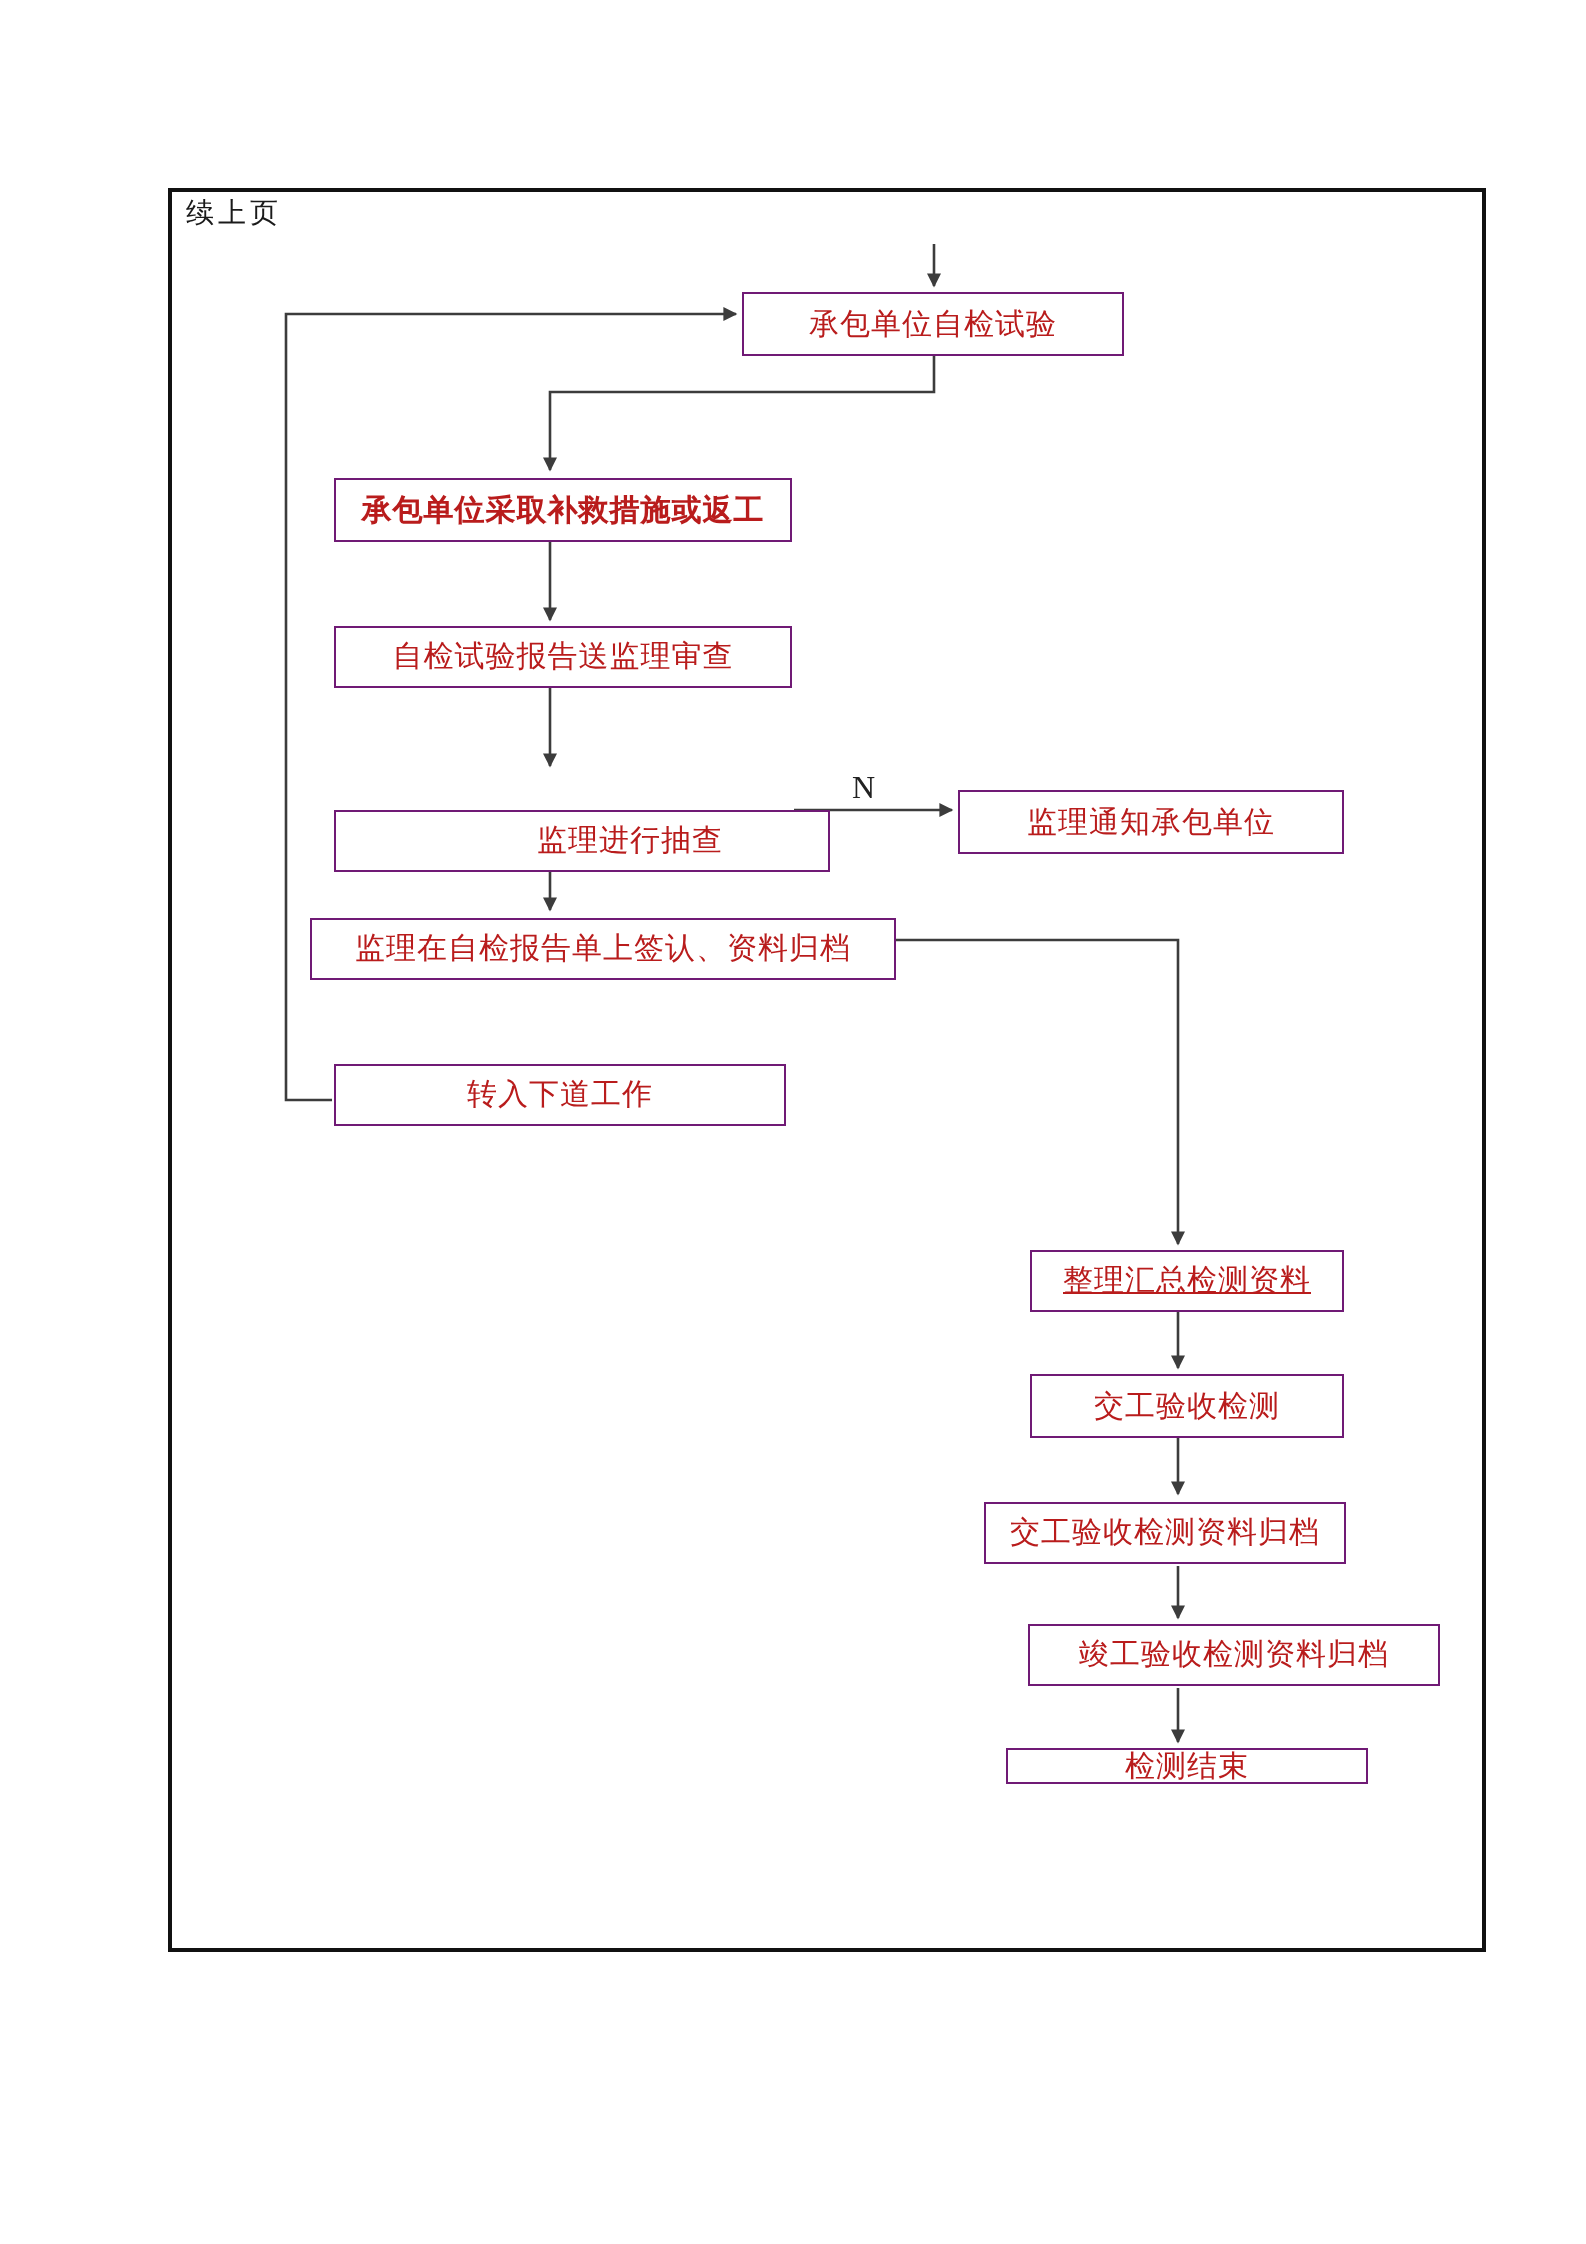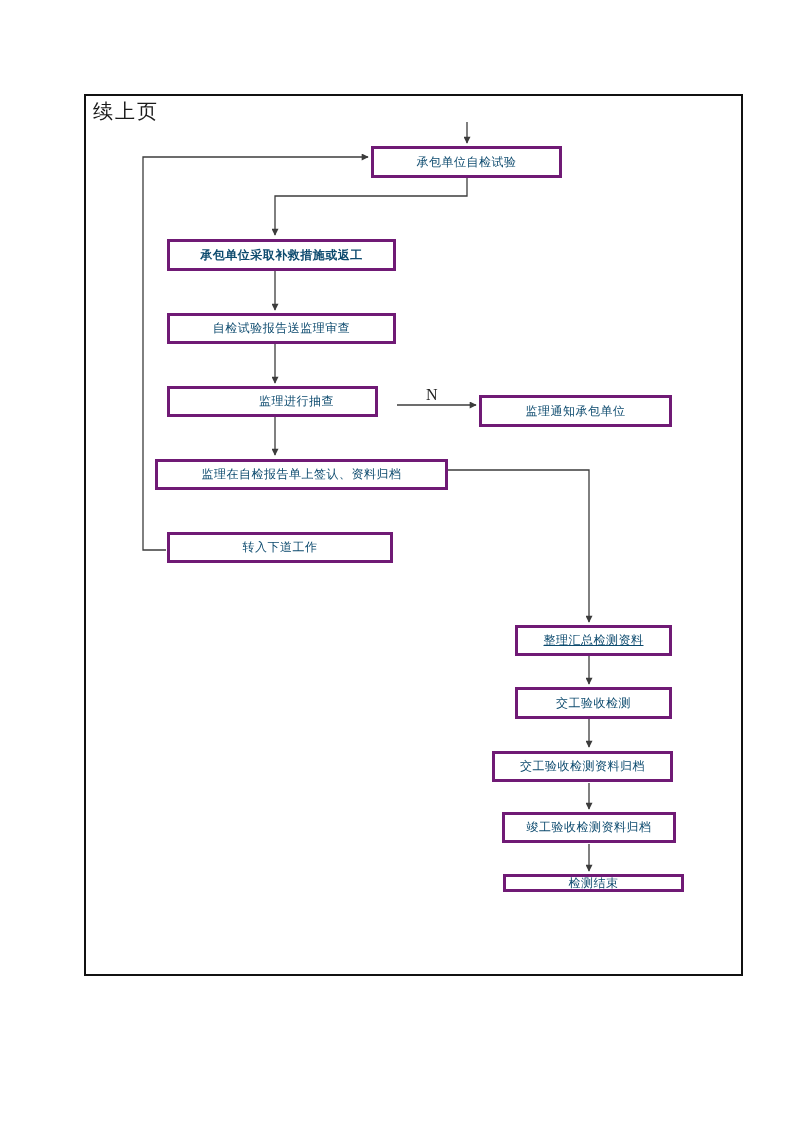--- a/index.html
+++ b/index.html
@@ -22,34 +22,34 @@
     top: 94px;
     width: 655px;
     height: 878px;
     border: 2px solid #111111;
     background: #ffffff;
   }
   .continued-label {
     position: absolute;
     left: 93px;
     top: 98px;
-    font-size: 20px;
+    font-size: 14px;
     letter-spacing: 2px;
     color: #1a1a1a;
     white-space: nowrap;
   }
   .node {
     position: absolute;
-    border: 3px solid #701a75;
+    border: 1px solid #701a75;
     background: #ffffff;
     display: flex;
     align-items: center;
     justify-content: center;
-    font-size: 12px;
-    color: #0c4a6e;
+    font-size: 15px;
+    color: #b91c1c;
     letter-spacing: 0.5px;
     white-space: nowrap;
     box-sizing: border-box;
     z-index: 2;
   }
   .connectors {
     position: absolute;
     left: 0;
     top: 0;
     width: 793px;
@@ -100,31 +100,31 @@
   </svg>
 
   <span class="edge-label">N</span>
 
   <div class="node" style="left:371px; top:146px; width:191px; height:32px;">承包单位自检试验</div>
 
   <div class="node" style="left:167px; top:239px; width:229px; height:32px;font-weight:bold;">承包单位采取补救措施或返工</div>
 
   <div class="node" style="left:167px; top:313px; width:229px; height:31px;">自检试验报告送监理审查</div>
 
-  <div class="node" style="left:167px; top:386px; width:211px; height:31px;padding-left:48px;">监理进行抽查</div>
+  <div class="node" style="left:167px; top:405px; width:248px; height:31px;padding-left:48px;">监理进行抽查</div>
 
   <div class="node" style="left:479px; top:395px; width:193px; height:32px;">监理通知承包单位</div>
 
   <div class="node" style="left:155px; top:459px; width:293px; height:31px;">监理在自检报告单上签认、资料归档</div>
 
   <div class="node" style="left:167px; top:532px; width:226px; height:31px;">转入下道工作</div>
 
   <div class="node" style="left:515px; top:625px; width:157px; height:31px;text-decoration:underline;">整理汇总检测资料</div>
 
   <div class="node" style="left:515px; top:687px; width:157px; height:32px;">交工验收检测</div>
 
   <div class="node" style="left:492px; top:751px; width:181px; height:31px;">交工验收检测资料归档</div>
 
-  <div class="node" style="left:502px; top:812px; width:174px; height:31px;">竣工验收检测资料归档</div>
+  <div class="node" style="left:514px; top:812px; width:206px; height:31px;">竣工验收检测资料归档</div>
 
   <div class="node" style="left:503px; top:874px; width:181px; height:18px;">检测结束</div>
 
 </div>
 
 </body></html>

